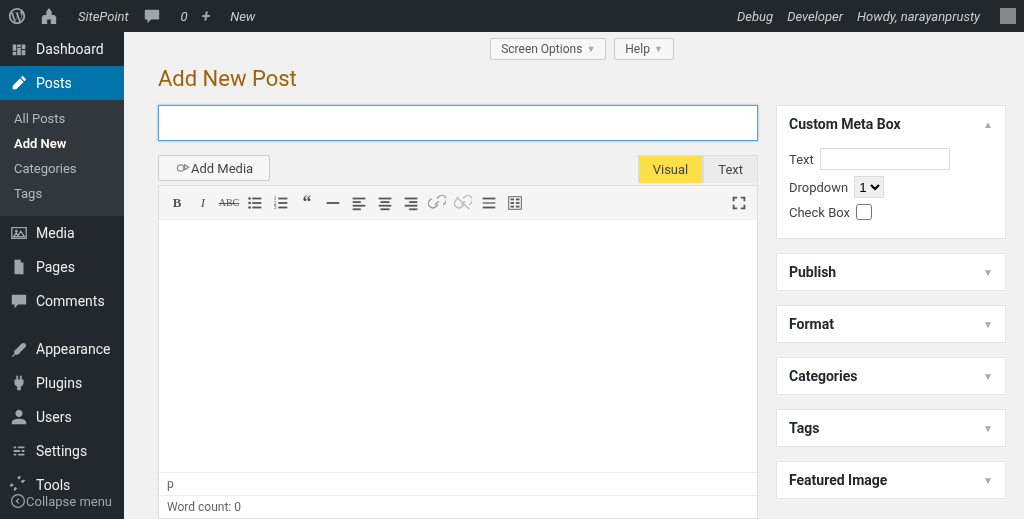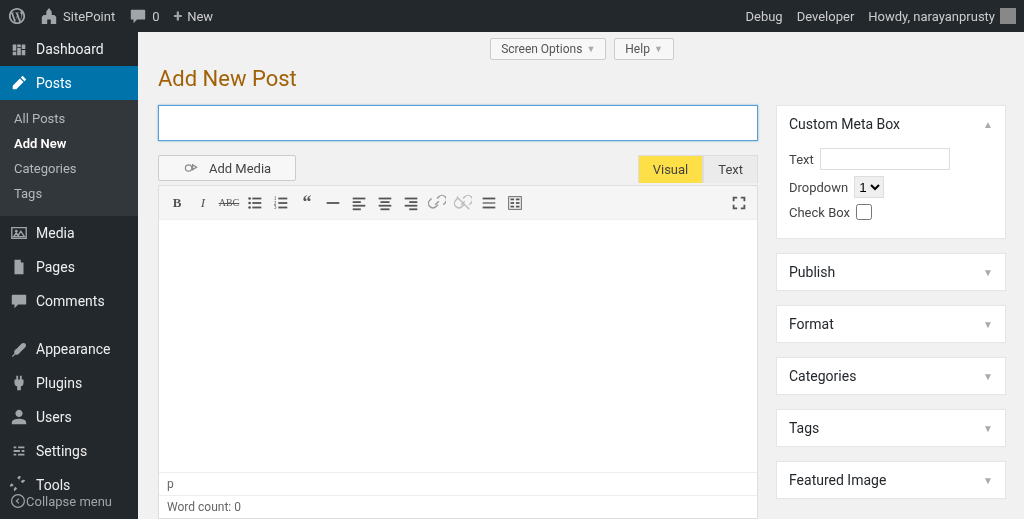--- a/index.html
+++ b/index.html
@@ -1,26 +1,26 @@
 <!DOCTYPE html>
 <html><head>
 <meta charset="utf-8">
 <style>
 * { box-sizing: border-box; margin: 0; padding: 0; }
 body { font-family: -apple-system, BlinkMacSystemFont, "Segoe UI", Roboto, sans-serif; font-size: 13px; background: #f1f1f1; color: #444; width: 1024px; height: 519px; overflow: hidden; }
 
 
 .adminbar { height: 32px; background: #23282d; color: #ccc; display: flex; align-items: center; justify-content: space-between; font-size: 13px; padding: 0 8px; }
 .ab-left, .ab-right { display: flex; align-items: center; gap: 14px; }
-.ab-item { display: flex; align-items: center; gap: 5px; cursor: pointer; }
+.ab-item { display: flex; align-items: center; gap: 20px; cursor: pointer; font-style: italic; }
 .ab-item svg { width: 18px; height: 18px; fill: #a0a5aa; }
 .ab-avatar { width: 16px; height: 16px; background: #888; display: inline-block; }
 
 
-.sidebar { position: absolute; left: 0; top: 32px; width: 138px; background: #23282d; height: 487px; color: #eee; }
+.sidebar { position: absolute; left: 0; top: 32px; width: 124px; background: #23282d; height: 487px; color: #eee; }
 .side-item { display: flex; align-items: center; gap: 8px; padding: 8px 10px; cursor: pointer; font-size: 14px; color: #eee; position: relative; }
 .side-item.current { background: #0073aa; color: #fff; }
 .side-item.current::after { content:""; position:absolute; right:-9px; top:50%; transform:translateY(-50%); border:9px solid transparent; border-left-color:#0073aa; }
 .side-item svg { width: 18px; height: 18px; fill: #a0a5aa; }
 .side-item.current svg { fill: #fff; }
 .sub { background: #32373c; padding: 6px 0 10px 0; }
 .sub-item { padding: 5px 10px 5px 14px; font-size: 13px; color: #b4b9be; cursor: pointer; }
 .sub-item.current { color: #fff; font-weight: 600; }
 .collapse { position: absolute; bottom: 0; left: 0; right: 0; padding: 10px; display: flex; align-items: center; gap: 0; color: #a0a5aa; cursor: pointer; font-size: 13px; }
 .collapse svg { width: 16px; height: 16px; fill: #a0a5aa; }
@@ -31,40 +31,40 @@
 .btn { background: #f7f7f7; border: 1px solid #ccc; color: #555; padding: 3px 10px; font-size: 12px; cursor: pointer; display: flex; align-items: center; gap: 4px; border-radius: 2px; }
 .btn .tri { font-size: 9px; color: #aaa; }
 h1 { font-size: 22px; font-weight: 400; color: #a16207; margin: 2px 0 14px 0; }
 
 .cols { display: flex; gap: 18px; }
 .editor-col { flex: 1; }
 .meta-col { width: 230px; }
 
 .title-input { width: 100%; height: 36px; border: 1px solid #5b9dd9; box-shadow: 0 0 2px rgba(30,140,190,.6); padding: 4px 8px; font-size: 18px; background: #fff; outline: none; margin-bottom: 14px; }
 
-.media-btn { display: inline-flex; align-items: center; gap: 10px; background: #f7f7f7; border: 1px solid #ccc; padding: 4px 24px; font-size: 13px; cursor: pointer; border-radius: 2px; }
+.media-btn { display: inline-flex; align-items: center; gap: 0; background: #f7f7f7; border: 1px solid #ccc; padding: 4px 16px; font-size: 13px; cursor: pointer; border-radius: 2px; }
 .media-btn svg { width: 16px; height: 16px; fill: #888; }
 
 .editor-tabs { float: right; display: flex; }
 .etab { padding: 6px 14px; background: #fde047; border: 1px solid #ddd; border-bottom: none; cursor: pointer; font-size: 13px; }
 .etab.active { background: #ebebeb; }
 
 .editor-wrap { clear: both; border: 1px solid #dedede; background: #fff; margin-top: 4px; }
 .toolbar { border-bottom: 1px solid #eee; padding: 4px 6px; display: flex; align-items: center; gap: 2px; background: #f5f5f5; height: 34px; }
 .tb-btn { width: 24px; height: 24px; display: flex; align-items: center; justify-content: center; cursor: pointer; color: #555; font-family: serif; }
 .tb-btn svg { width: 18px; height: 18px; fill: #555; }
 .tb-spacer { flex: 1; }
 .canvas { height: 252px; }
 .editor-foot { border-top: 1px solid #eee; display: flex; flex-direction: column; font-size: 12px; color: #666; }
 .foot-row { padding: 4px 8px; border-bottom: 1px solid #eee; }
 .foot-row:last-child { border: none; }
 
 
 .metabox { background: #fff; border: 1px solid #e5e5e5; margin-bottom: 14px; }
-.mb-head { padding: 10px 12px; font-size: 14px; font-weight: 400; color: #23282d; display: flex; justify-content: space-between; align-items: center; cursor: pointer; }
+.mb-head { padding: 10px 12px; font-size: 14px; font-weight: 700; color: #23282d; display: flex; justify-content: space-between; align-items: center; cursor: pointer; }
 .mb-head .tri { font-size: 10px; color: #aaa; }
 .mb-body { padding: 6px 12px 12px 12px; font-size: 13px; }
 .mb-row { display: flex; align-items: center; gap: 6px; margin-bottom: 6px; }
 .mb-row input[type=text] { border: 1px solid #ddd; height: 22px; width: 130px; padding: 0 4px; }
 .mb-row select { border: 1px solid #ddd; height: 22px; }
 .mb-row input[type=checkbox] { border: 1px solid #b4b9be; width: 16px; height: 16px; }
 </style>
 </head>
 <body>
 

